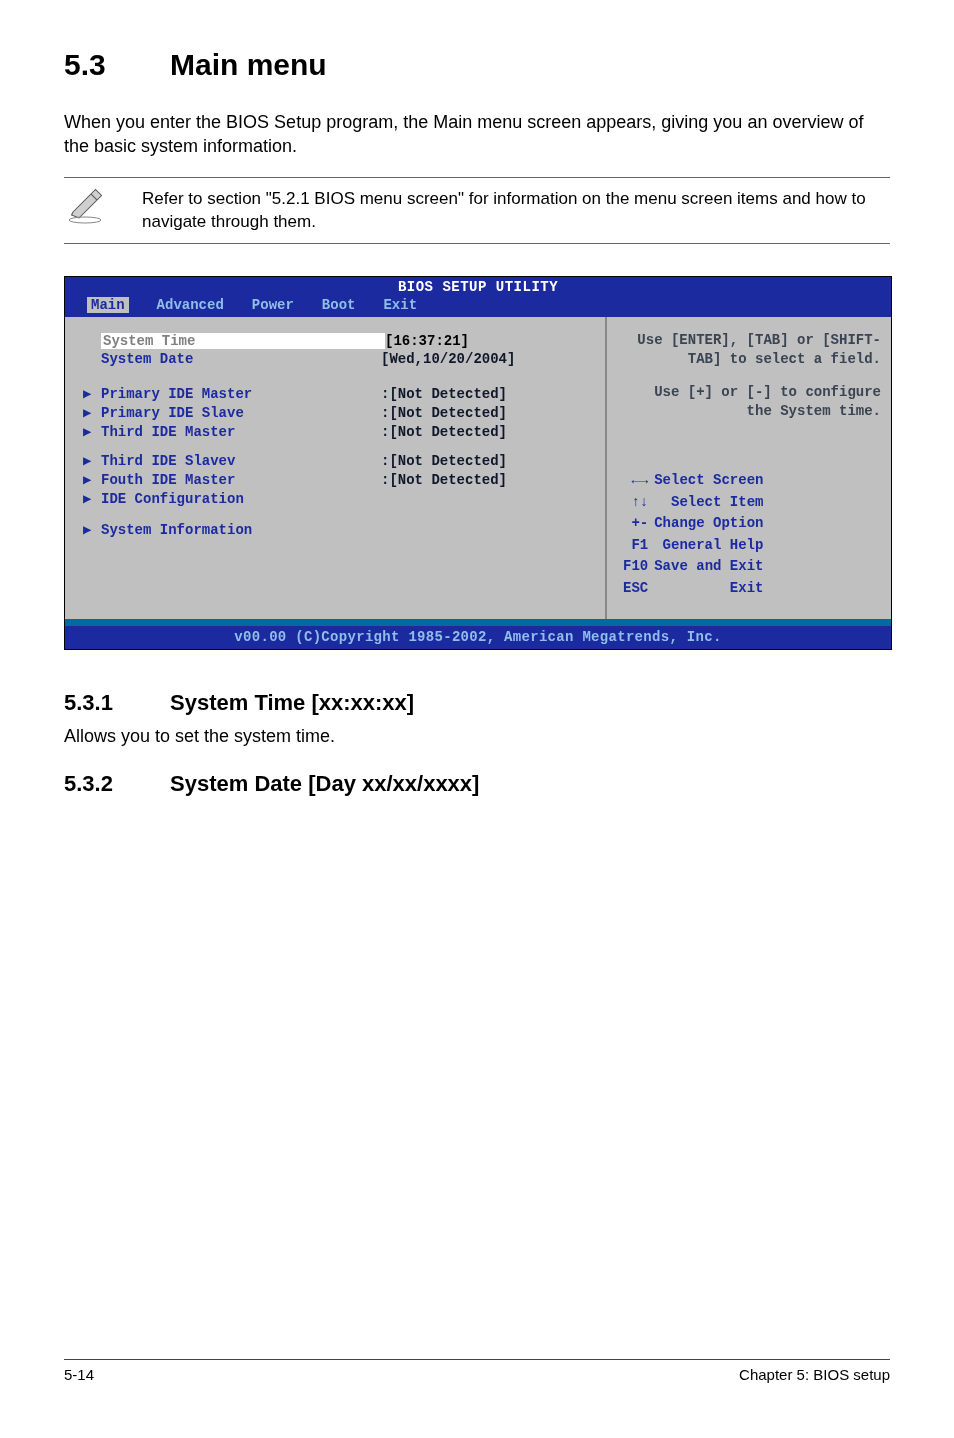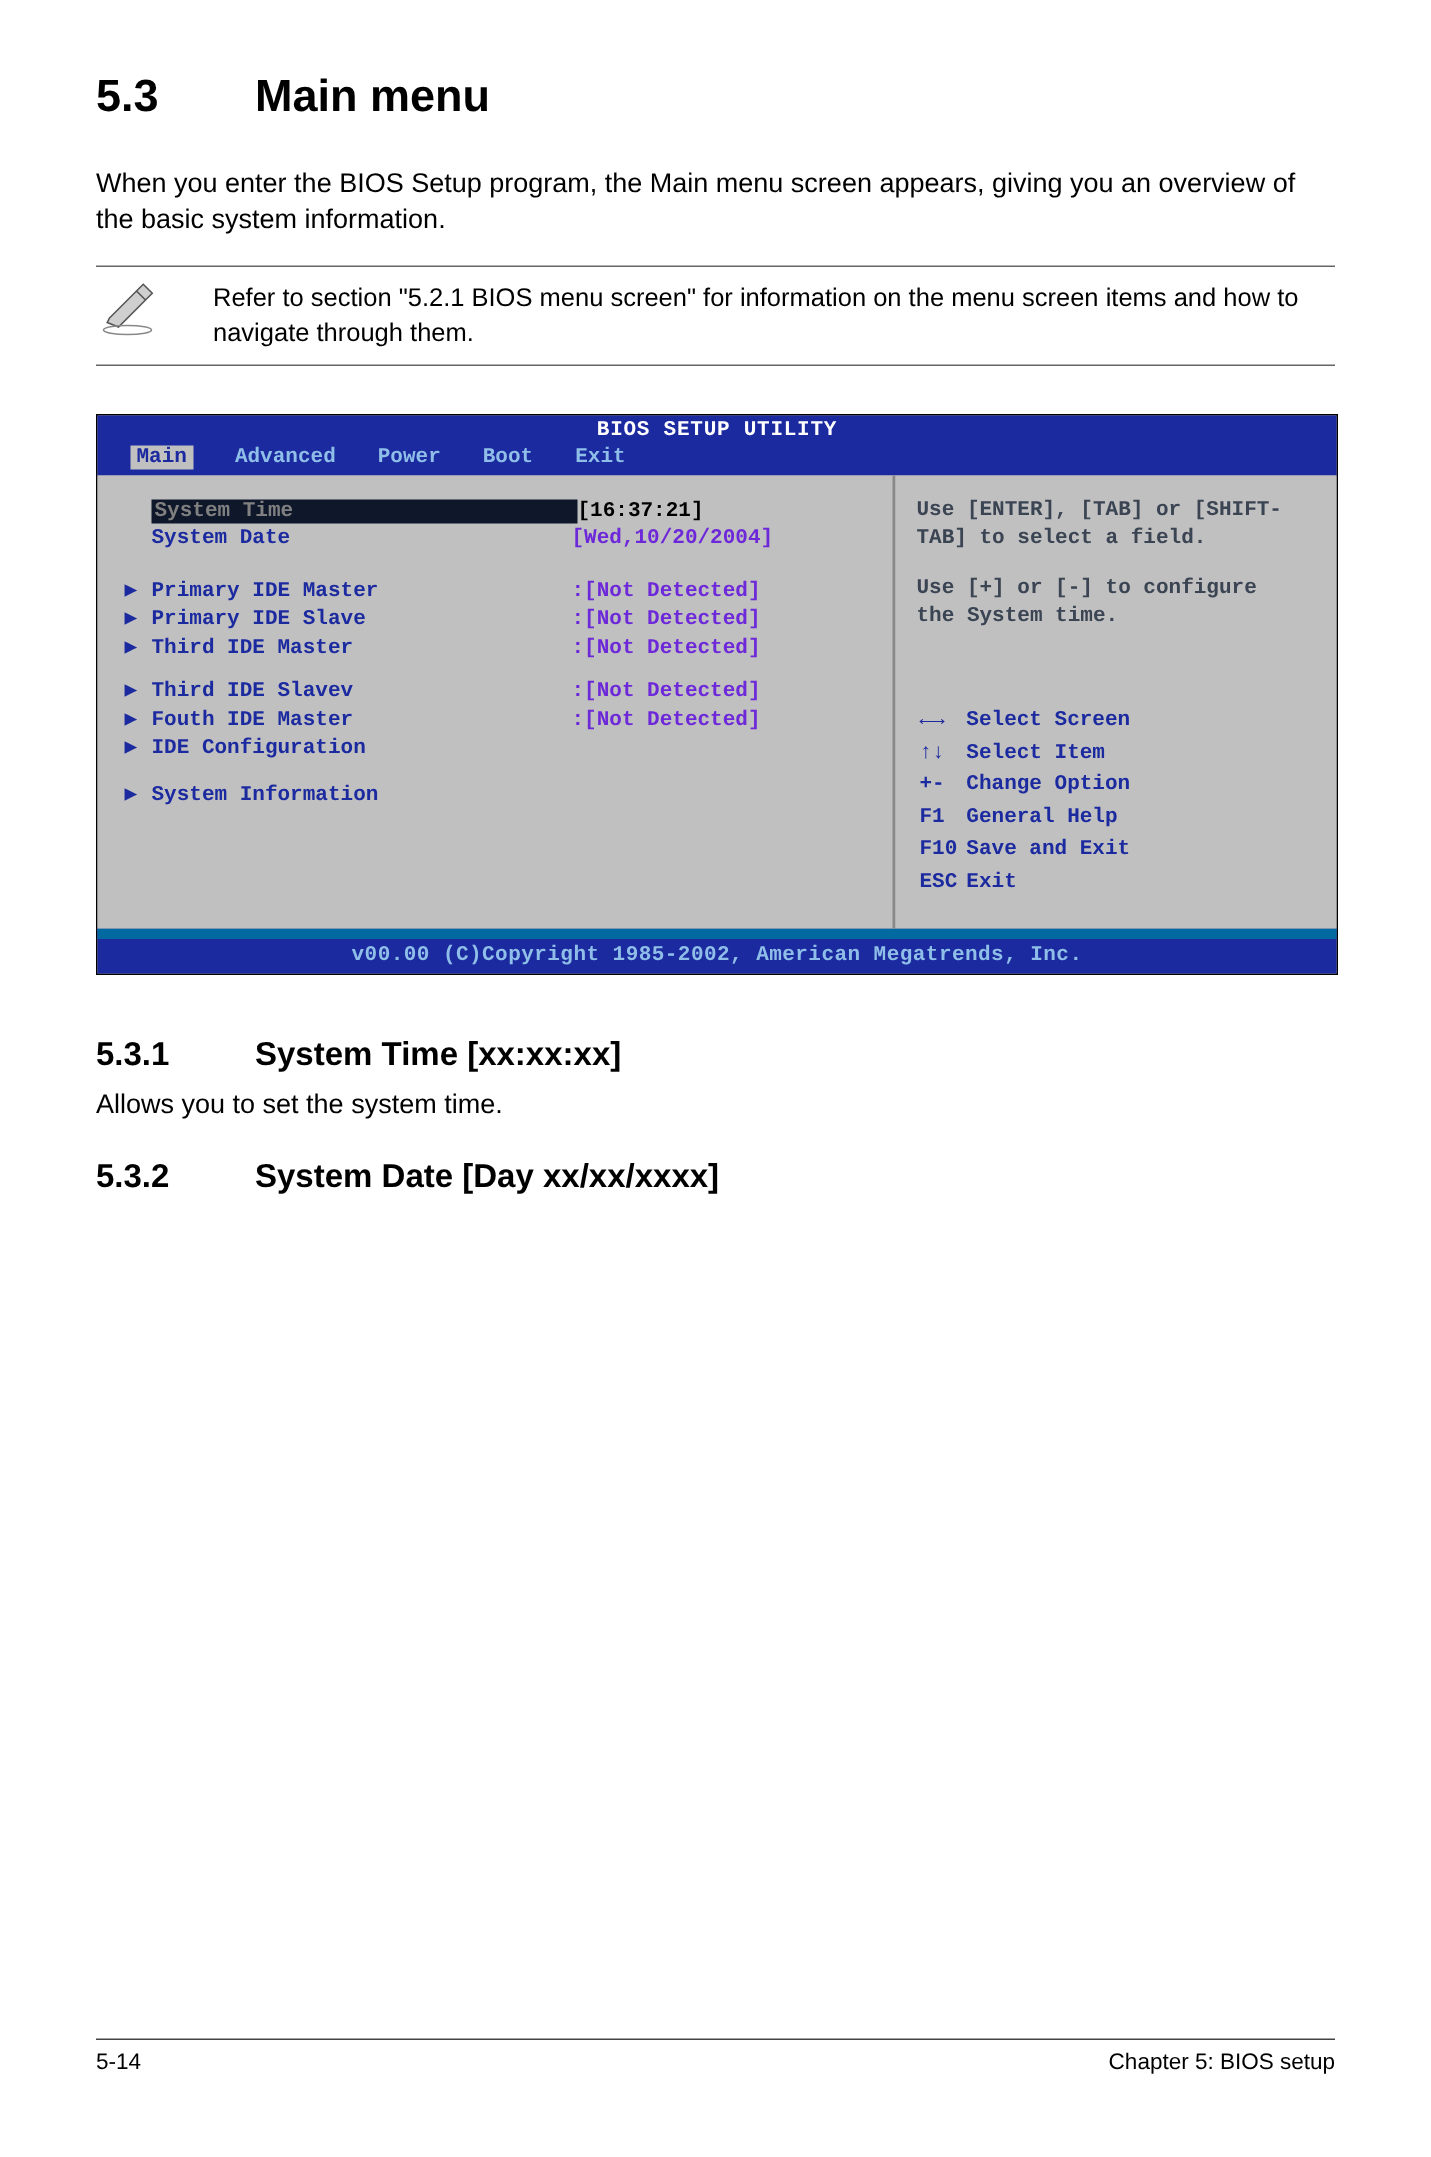--- a/index.html
+++ b/index.html
@@ -88,31 +88,32 @@
   }
   .bios-left {
     flex: 1;
     background: #c0c0c0;
     padding: 14px 10px 18px 18px;
     border-right: 2px solid #888;
   }
   .bios-right {
     width: 260px;
     background: #c0c0c0;
-    padding: 14px 20px 18px 14px;
+    padding: 14px 10px 18px 14px;
+    text-align: right;
   }
   .row {
     display: flex;
     align-items: baseline;
     margin: 2px 0;
     font-weight: bold;
   }
   .row .k { width: 280px; color: #1c2aa0; }
-  .row .v { color: #6d28d9; }
-  .row.sel .k { background:#0f172a; color:#808080; padding:0 2px; }
+  .row .v { color: #0f172a; }
+  .row.sel .k { background:#ffffff; color:#808080; padding:0 2px; }
   .row.sel .v { color:#000000; }
   .tri {
     color: #1c2aa0;
     width: 18px;
     display: inline-block;
     font-weight: bold;
   }
   .gap { height: 14px; }
   .help-dark {
     color: #3a4452;

